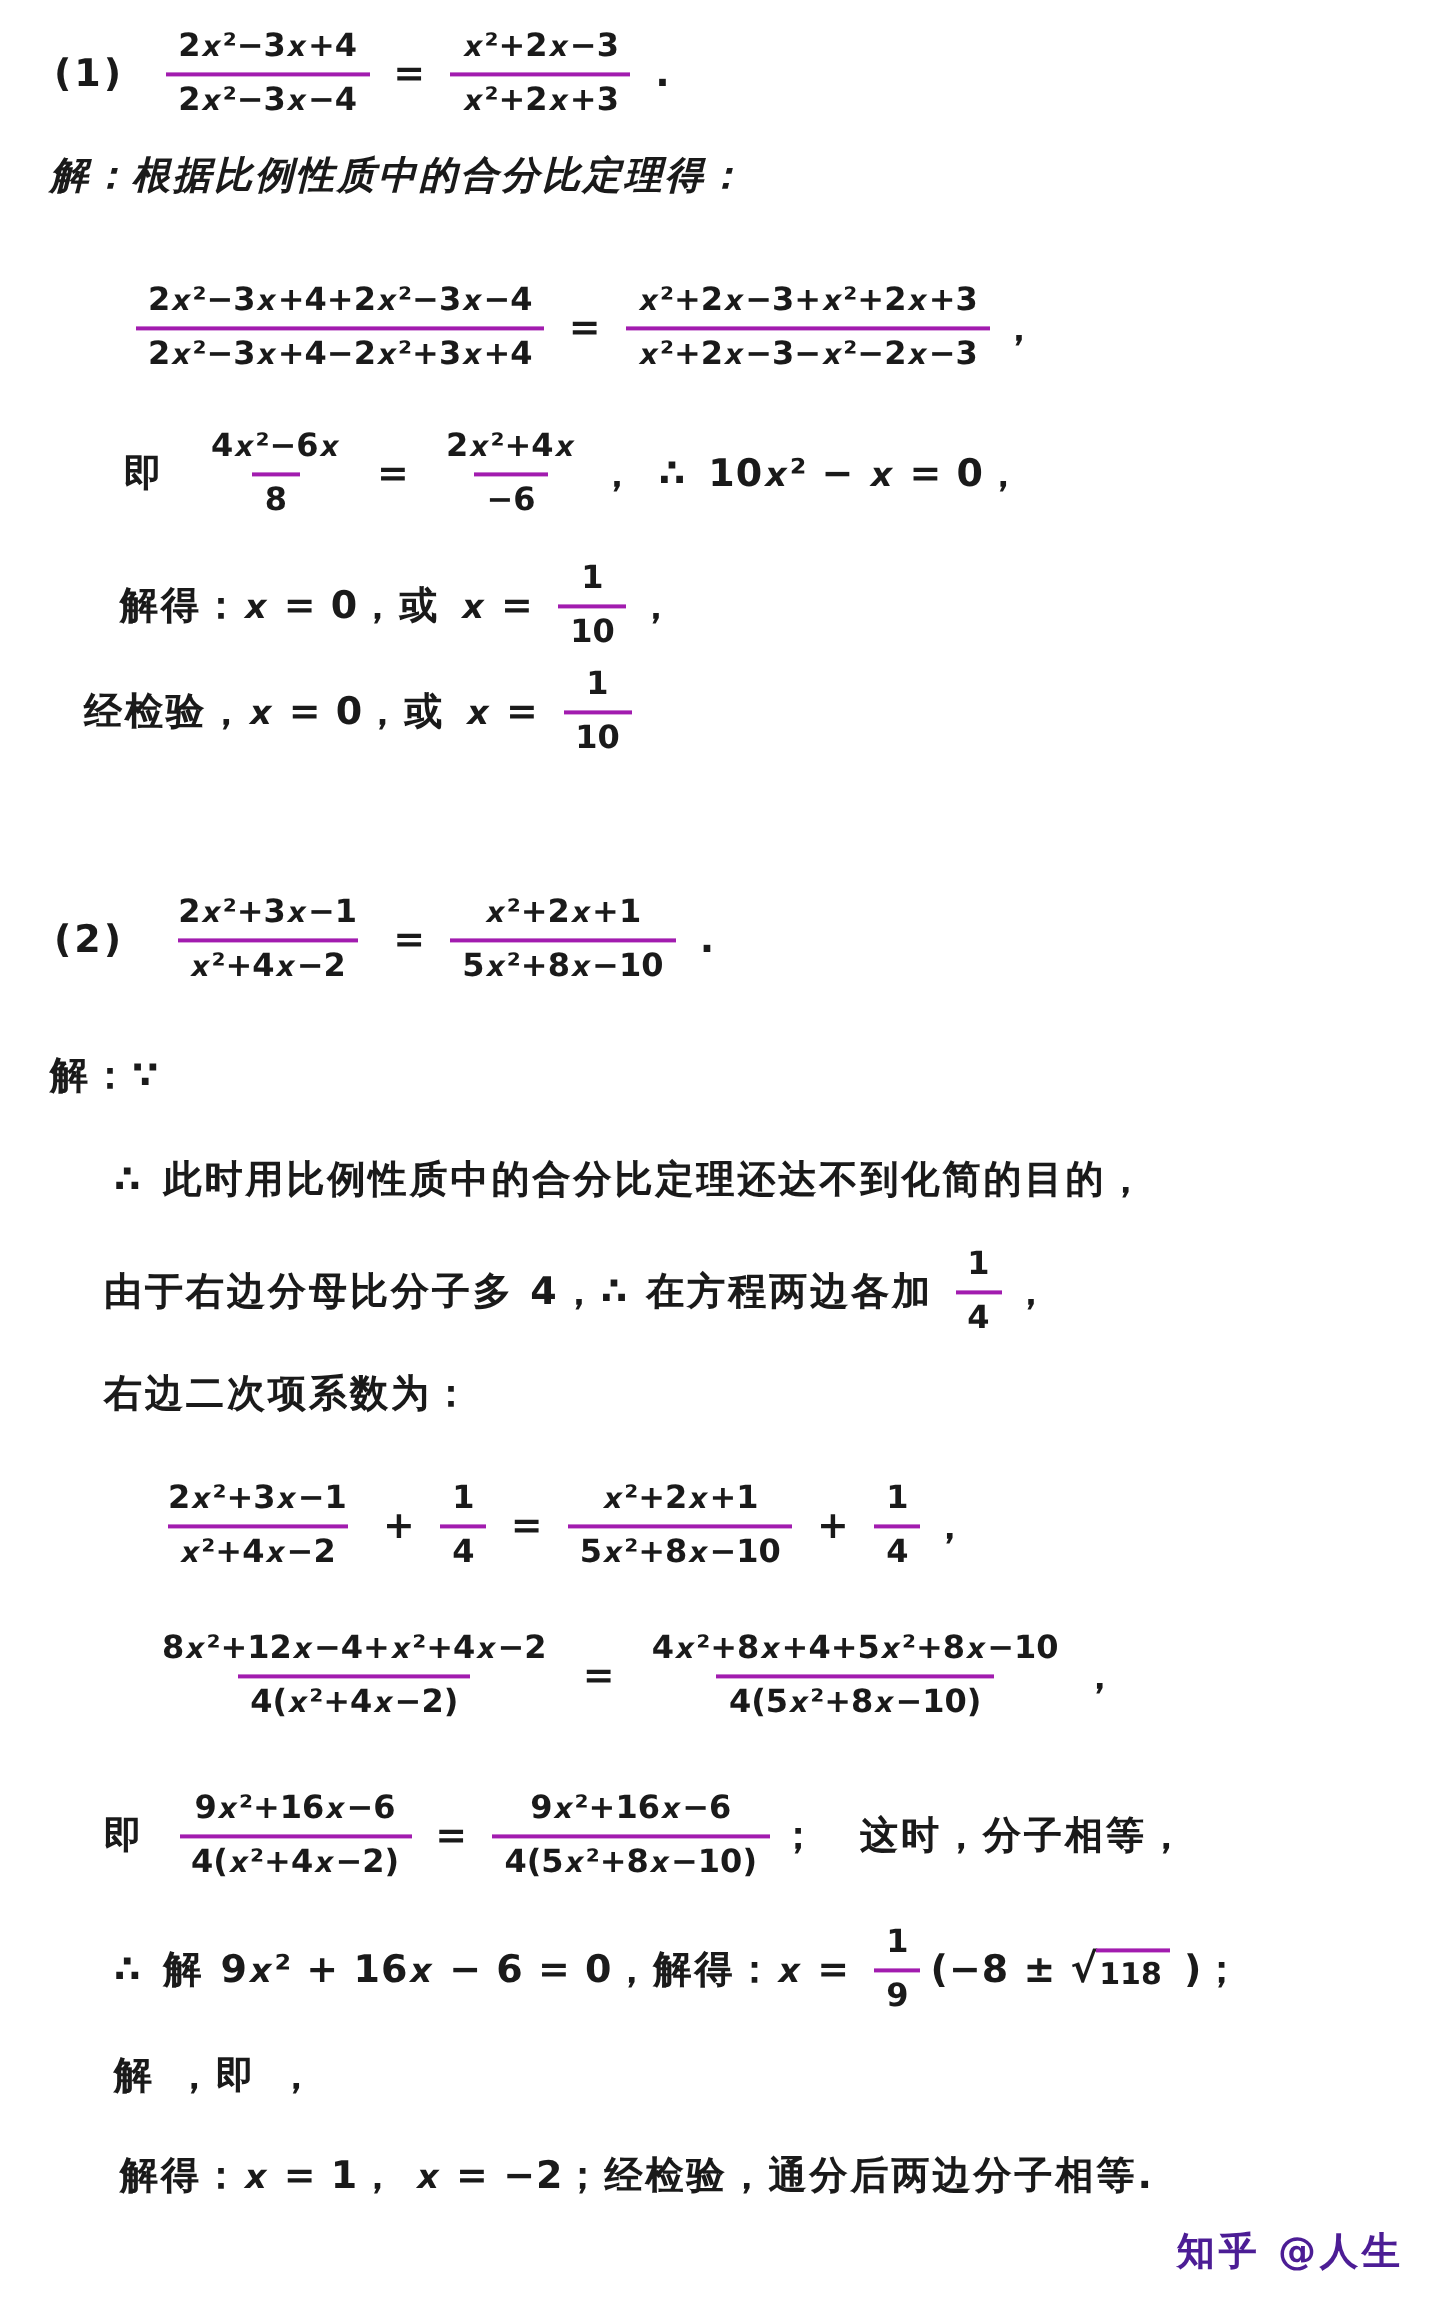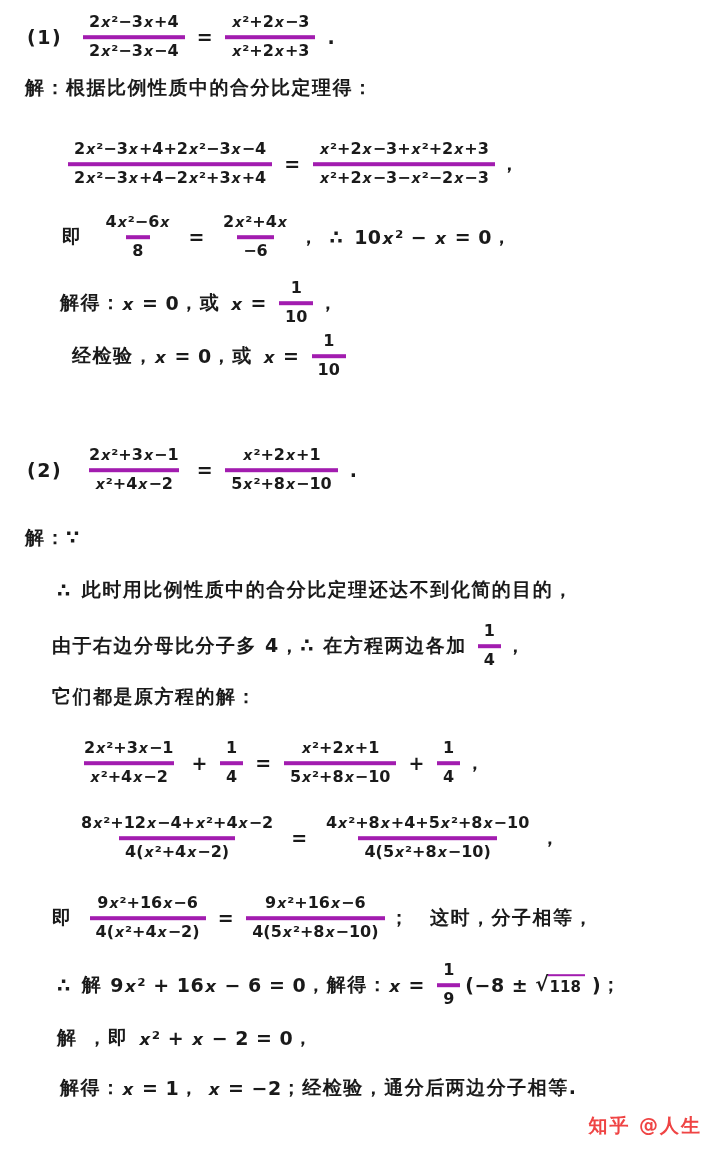--- a/index.html
+++ b/index.html
@@ -40,58 +40,58 @@
     display:inline-flex;
     flex-direction:column;
     align-items:center;
     margin:0 5px;
     font-size:16px;
     font-weight:700;
     line-height:1.3;
     text-align:center;
   }
   .frac .num { padding:0 6px 2px; }
-  .frac .den { border-top:4px solid #a21caf; padding:2px 6px 0; }
+  .frac .den { border-top:2px solid #a21caf; padding:2px 6px 0; }
   .sqrt {
     display:inline-flex;
     align-items:flex-start;
     font-size:15px;
     font-weight:700;
     line-height:1.2;
   }
   .sqrt .rad { font-size:20px; line-height:1; margin-right:-1px; }
   .sqrt .radand { border-top:2px solid #a21caf; padding:2px 4px 0 2px; }
   .gap { display:inline-block; height:1px; }
   .watermark {
     position:absolute;
     right:18px;
     bottom:12px;
     font-size:19px;
     font-weight:700;
     letter-spacing:2px;
-    color:#ef4444;
+    color:#4c1d95;
   }
 </style>
 </head>
 <body>
 
 <div class="page">
   <div id="math-lines">
       <div class="line" style="top: 37px; left: 27px;"><span class="cjk">(1)</span><span class="gap" style="width: 16px;"></span><span class="frac"><span class="num">2<i>x</i>²−3<i>x</i>+4</span><span class="den">2<i>x</i>²−3<i>x</i>−4</span></span><span class="math"> = </span><span class="frac"><span class="num"><i>x</i>²+2<i>x</i>−3</span><span class="den"><i>x</i>²+2<i>x</i>+3</span></span><span class="math"> .</span></div>
-      <div class="line" style="top: 88px; left: 25px;"><span class="cjk">解：根据比例性质中的合分比定理得：</span></div>
+      <div class="line" style="top: 88px; left: 25px; font-style: italic;"><span class="cjk">解：根据比例性质中的合分比定理得：</span></div>
       <div class="line" style="top: 164px; left: 63px;"><span class="frac"><span class="num">2<i>x</i>²−3<i>x</i>+4+2<i>x</i>²−3<i>x</i>−4</span><span class="den">2<i>x</i>²−3<i>x</i>+4−2<i>x</i>²+3<i>x</i>+4</span></span><span class="math"> = </span><span class="frac"><span class="num"><i>x</i>²+2<i>x</i>−3+<i>x</i>²+2<i>x</i>+3</span><span class="den"><i>x</i>²+2<i>x</i>−3−<i>x</i>²−2<i>x</i>−3</span></span><span class="cjk">，</span></div>
       <div class="line" style="top: 237px; left: 62px;"><span class="cjk">即</span><span class="gap" style="width: 12px;"></span><span class="frac"><span class="num">4<i>x</i>²−6<i>x</i></span><span class="den">8</span></span><span class="math"> = </span><span class="frac"><span class="num">2<i>x</i>²+4<i>x</i></span><span class="den">−6</span></span><span class="cjk">，</span><span class="gap" style="width: 10px;"></span><span class="cjk">∴</span><span class="gap" style="width: 10px;"></span><span class="math">10<i>x</i>² − <i>x</i> = 0</span><span class="cjk">，</span></div>
       <div class="line" style="top: 303px; left: 60px;"><span class="cjk">解得：</span><span class="math"><i>x</i> = 0</span><span class="cjk">，或</span><span class="gap" style="width: 10px;"></span><span class="math"><i>x</i> = </span><span class="frac"><span class="num">1</span><span class="den">10</span></span><span class="cjk">，</span></div>
-      <div class="line" style="top: 356px; left: 72px; justify-content: space-between;"><span class="cjk">经检验，</span><span class="math"><i>x</i> = 0</span><span class="cjk">，或</span><span class="gap" style="width: 10px;"></span><span class="math"><i>x</i> = </span><span class="frac"><span class="num">1</span><span class="den">10</span></span><span class="gap" style="width: 8px;"></span></div>
+      <div class="line" style="top: 356px; left: 42px; justify-content: space-between;"><span class="cjk">经检验，</span><span class="math"><i>x</i> = 0</span><span class="cjk">，或</span><span class="gap" style="width: 10px;"></span><span class="math"><i>x</i> = </span><span class="frac"><span class="num">1</span><span class="den">10</span></span><span class="gap" style="width: 8px;"></span></div>
       <div class="line" style="top: 470px; left: 27px;"><span class="cjk">(2)</span><span class="gap" style="width: 16px;"></span><span class="frac"><span class="num">2<i>x</i>²+3<i>x</i>−1</span><span class="den"><i>x</i>²+4<i>x</i>−2</span></span><span class="math"> = </span><span class="frac"><span class="num"><i>x</i>²+2<i>x</i>+1</span><span class="den">5<i>x</i>²+8<i>x</i>−10</span></span><span class="math"> .</span></div>
       <div class="line" style="top: 538px; left: 25px;"><span class="cjk">解：∵</span><span class="gap" style="width: 10px;"></span></div>
       <div class="line" style="top: 590px; left: 57px;"><span class="cjk">∴</span><span class="gap" style="width: 10px;"></span><span class="cjk">此时用比例性质中的合分比定理还达不到化简的目的，</span></div>
       <div class="line" style="top: 646px; left: 52px;"><span class="cjk">由于右边分母比分子多 4，∴ 在方程两边各加</span><span class="gap" style="width: 6px;"></span><span class="frac"><span class="num">1</span><span class="den">4</span></span><span class="cjk">，</span></div>
-      <div class="line" style="top: 697px; left: 52px;"><span class="cjk">它们都是原方程的解：</span></div>
+      <div class="line" style="top: 697px; left: 52px;"><span class="cjk">右边二次项系数为：</span></div>
       <div class="line" style="top: 763px; left: 73px;"><span class="frac"><span class="num">2<i>x</i>²+3<i>x</i>−1</span><span class="den"><i>x</i>²+4<i>x</i>−2</span></span><span class="math"> + </span><span class="frac"><span class="num">1</span><span class="den">4</span></span><span class="math"> = </span><span class="frac"><span class="num"><i>x</i>²+2<i>x</i>+1</span><span class="den">5<i>x</i>²+8<i>x</i>−10</span></span><span class="math"> + </span><span class="frac"><span class="num">1</span><span class="den">4</span></span><span class="cjk">，</span></div>
       <div class="line" style="top: 838px; left: 70px;"><span class="frac"><span class="num">8<i>x</i>²+12<i>x</i>−4+<i>x</i>²+4<i>x</i>−2</span><span class="den">4(<i>x</i>²+4<i>x</i>−2)</span></span><span class="math"> = </span><span class="frac"><span class="num">4<i>x</i>²+8<i>x</i>+4+5<i>x</i>²+8<i>x</i>−10</span><span class="den">4(5<i>x</i>²+8<i>x</i>−10)</span></span><span class="cjk">，</span></div>
       <div class="line" style="top: 918px; left: 52px;"><span class="cjk">即</span><span class="gap" style="width: 12px;"></span><span class="frac"><span class="num">9<i>x</i>²+16<i>x</i>−6</span><span class="den">4(<i>x</i>²+4<i>x</i>−2)</span></span><span class="math"> = </span><span class="frac"><span class="num">9<i>x</i>²+16<i>x</i>−6</span><span class="den">4(5<i>x</i>²+8<i>x</i>−10)</span></span><span class="cjk">；</span><span class="gap" style="width: 20px;"></span><span class="cjk">这时，分子相等，</span></div>
       <div class="line" style="top: 985px; left: 57px;"><span class="cjk">∴</span><span class="gap" style="width: 10px;"></span><span class="cjk">解</span><span class="gap" style="width: 8px;"></span><span class="math">9<i>x</i>² + 16<i>x</i> − 6 = 0</span><span class="cjk">，解得：</span><span class="math"><i>x</i> = </span><span class="frac"><span class="num">1</span><span class="den">9</span></span><span class="math">(−8 ± </span><span class="sqrt"><span class="rad">√</span><span class="radand">118</span></span><span class="math"> )</span><span class="cjk">；</span></div>
-      <div class="line" style="top: 1038px; left: 57px;"><span class="cjk">解</span><span class="gap" style="width: 10px;"></span><span class="cjk">，即</span><span class="gap" style="width: 10px;"></span><span class="math"><i>x</i>² + <i>x</i> − 2 = 0</span><span class="cjk">，</span></div>
+      <div class="line" style="top: 1038px; left: 57px;"><span class="cjk">解</span><span class="gap" style="width: 10px;"></span><span class="cjk">，即</span><span class="gap" style="width: 10px;"></span><span class="cjk">，</span></div>
       <div class="line" style="top: 1088px; left: 60px;"><span class="cjk">解得：</span><span class="math"><i>x</i> = 1</span><span class="cjk">，</span><span class="gap" style="width: 8px;"></span><span class="math"><i>x</i> = −2</span><span class="cjk">；经检验，通分后两边分子相等.</span></div>
     </div>
   <div class="watermark">知乎 @人生</div>
 </div>
 
 </body></html>

